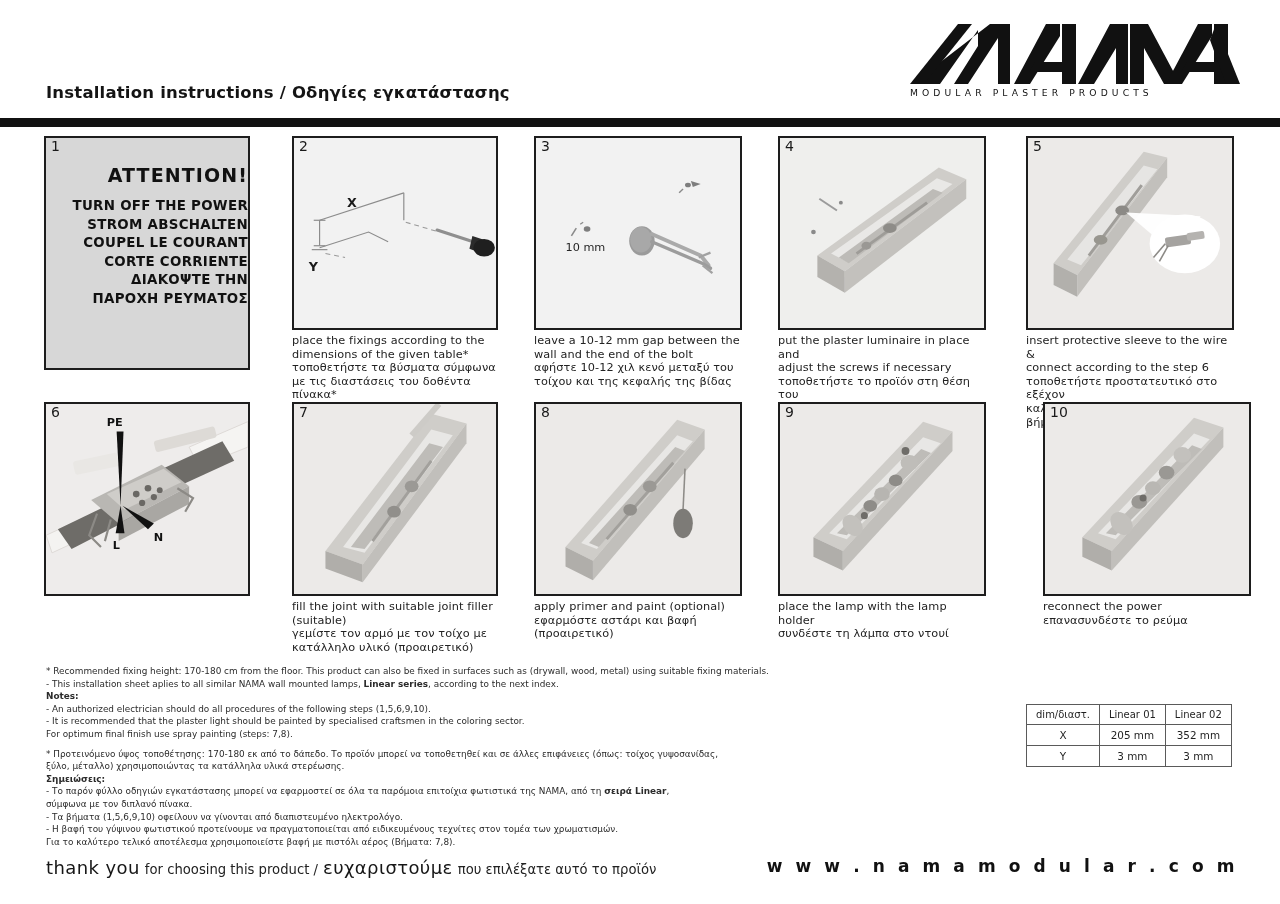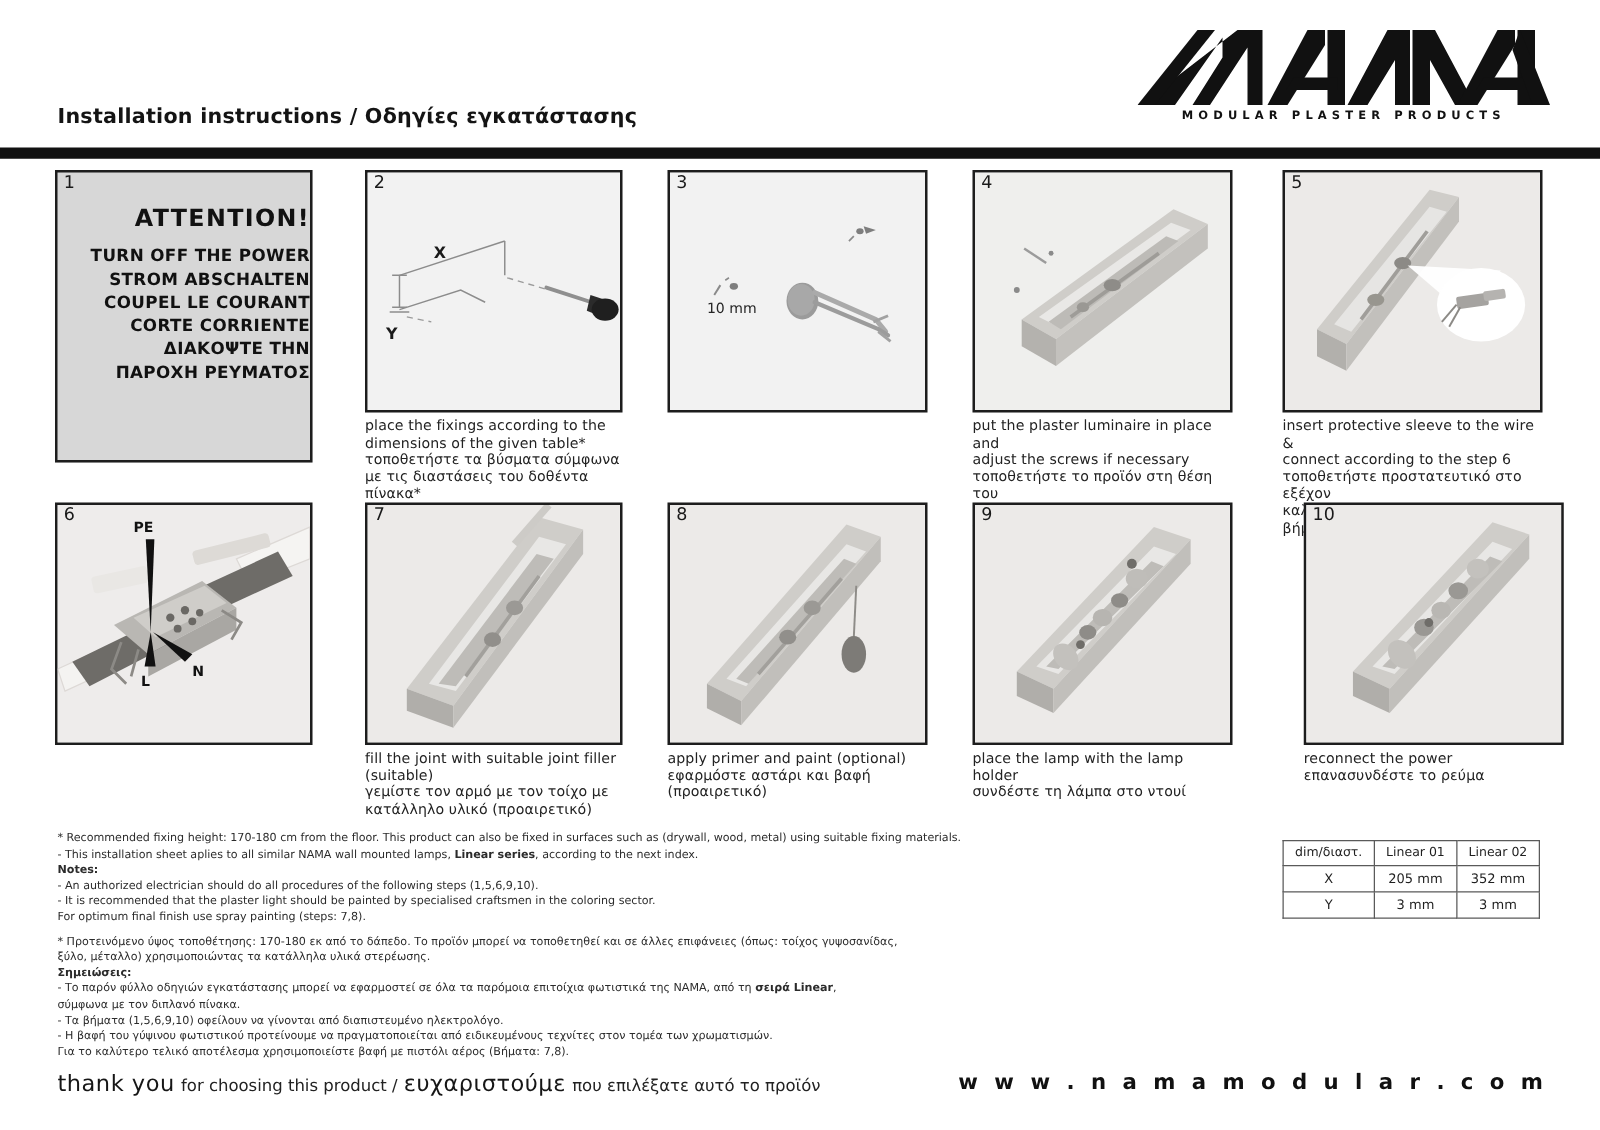--- a/index.html
+++ b/index.html
@@ -17,21 +17,21 @@
   .header{position:absolute;left:0;top:0;width:1280px;height:122px;}
   .doc-title{
     position:absolute;left:46px;top:83px;
     font-size:16.5px;font-weight:700;letter-spacing:.2px;color:#141414;
     white-space:nowrap;
   }
   .logo-wrap{position:absolute;right:40px;top:24px;width:330px;height:88px;}
   .logo-mark{width:330px;height:62px;display:block;}
   .logo-tag{
     position:absolute;left:0;top:63px;width:330px;
-    text-align:center;font-size:9.2px;font-weight:700;letter-spacing:4.1px;
+    font-size:9.2px;font-weight:400;letter-spacing:4.1px;
     color:#111;white-space:nowrap;
   }
   .rule-top{position:absolute;left:0;top:118px;width:1280px;height:9px;background:#111;}
 
   .panel{position:absolute;}
   .frame{
     position:relative;
     border:2.5px solid #1d1d1d;
     background:#f4f4f4;
     box-sizing:border-box;
@@ -69,21 +69,21 @@
 
   
   .notes{position:absolute;left:46px;top:665px;width:740px;}
   .n-line{font-size:8.9px;line-height:12.6px;color:#2b2b2b;white-space:nowrap;}
   .n-line.b{font-weight:700;}
   .n-gap{height:7px;}
   .n-line .bold{font-weight:700;}
 
   
   .dimtable{
-    position:absolute;left:1026px;top:672px;
+    position:absolute;left:1026px;top:704px;
     border-collapse:collapse;
     border:1.6px solid #262626;
   }
   .dimtable td{
     border:1px solid #5a5a5a;
     font-size:10.4px;color:#1f1f1f;
     padding:4px 9px;text-align:center;white-space:nowrap;
   }
   .dimtable td.hd{font-size:10px;}
 
@@ -207,20 +207,26 @@
             <ellipse cx="108" cy="105" rx="13" ry="15" fill="#9b9b9b"></ellipse>
             <ellipse cx="107" cy="104" rx="11" ry="13" fill="#a8a8a8"></ellipse>
             <path d="M118 98 L168 120 L176 130" stroke="#aaaaaa" stroke-width="4" fill="none" stroke-linecap="round"></path>
             <path d="M118 106 L170 128 L178 133" stroke="#9c9c9c" stroke-width="3.4" fill="none" stroke-linecap="round"></path>
             <path d="M166 122 L178 117" stroke="#a2a2a2" stroke-width="2.4" fill="none"></path>
             <path d="M170 130 L180 138" stroke="#a2a2a2" stroke-width="2.4" fill="none"></path>
           </g>
           <text x="30" y="115" font-family="DejaVu Sans, sans-serif" font-size="11.5" fill="#262626">10 mm</text>
         </svg>
       </div>
+    </div>
+    <div class="caption">
+      <span>leave a 10-12 mm gap between the</span><br>
+      <span>wall and the end of the bolt</span><br>
+      <span class="gr">αφήστε 10-12 χιλ κενό μεταξύ του</span>
+      <span class="gr">τοίχου και της κεφαλής της βίδας</span>
     </div>
   </div>
 
   <div class="panel" style="left:778px;top:136px;width:208px;">
     <div class="frame" style="width:208px;height:194px;">
       <div class="pnum">4</div>
       <div class="ph">
         <svg viewBox="0 0 208 194">
           <rect width="208" height="194" fill="#efefed"></rect>
           <g>

